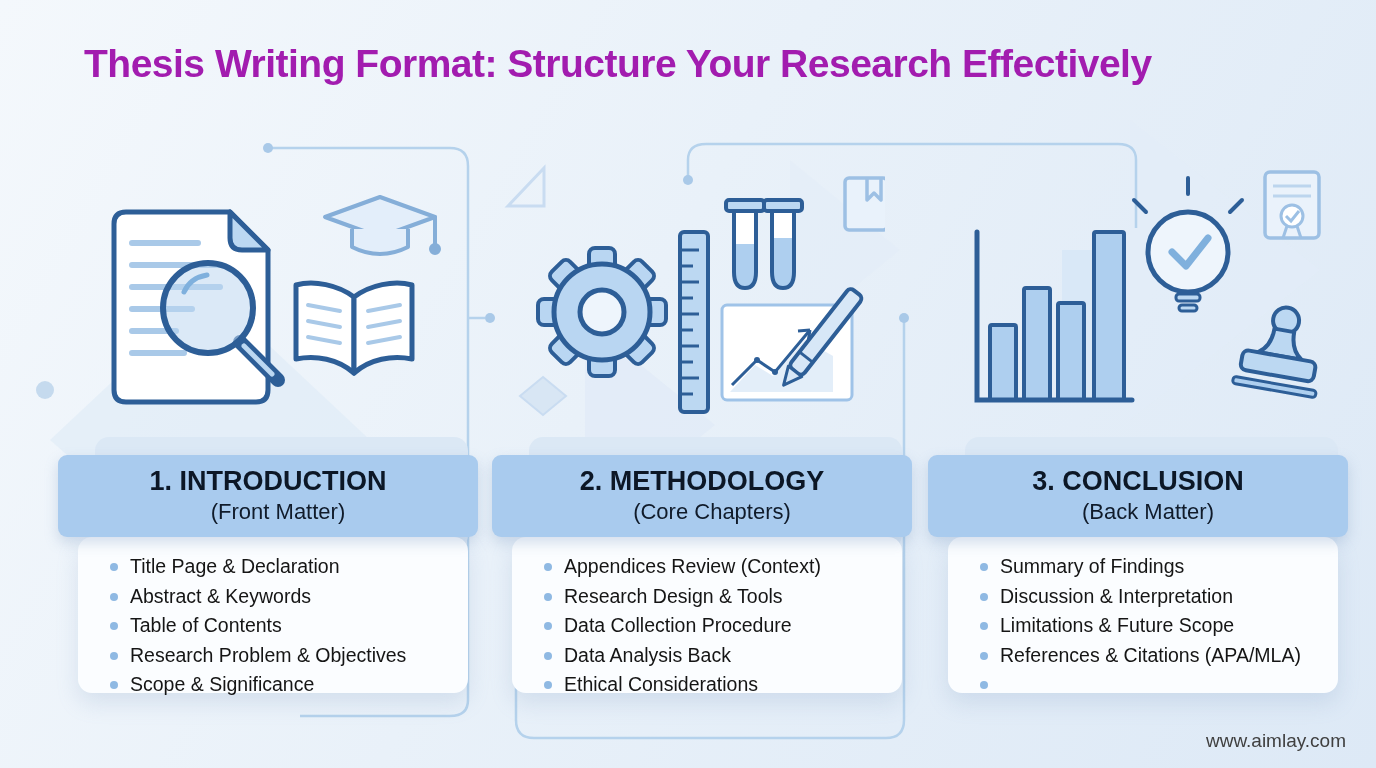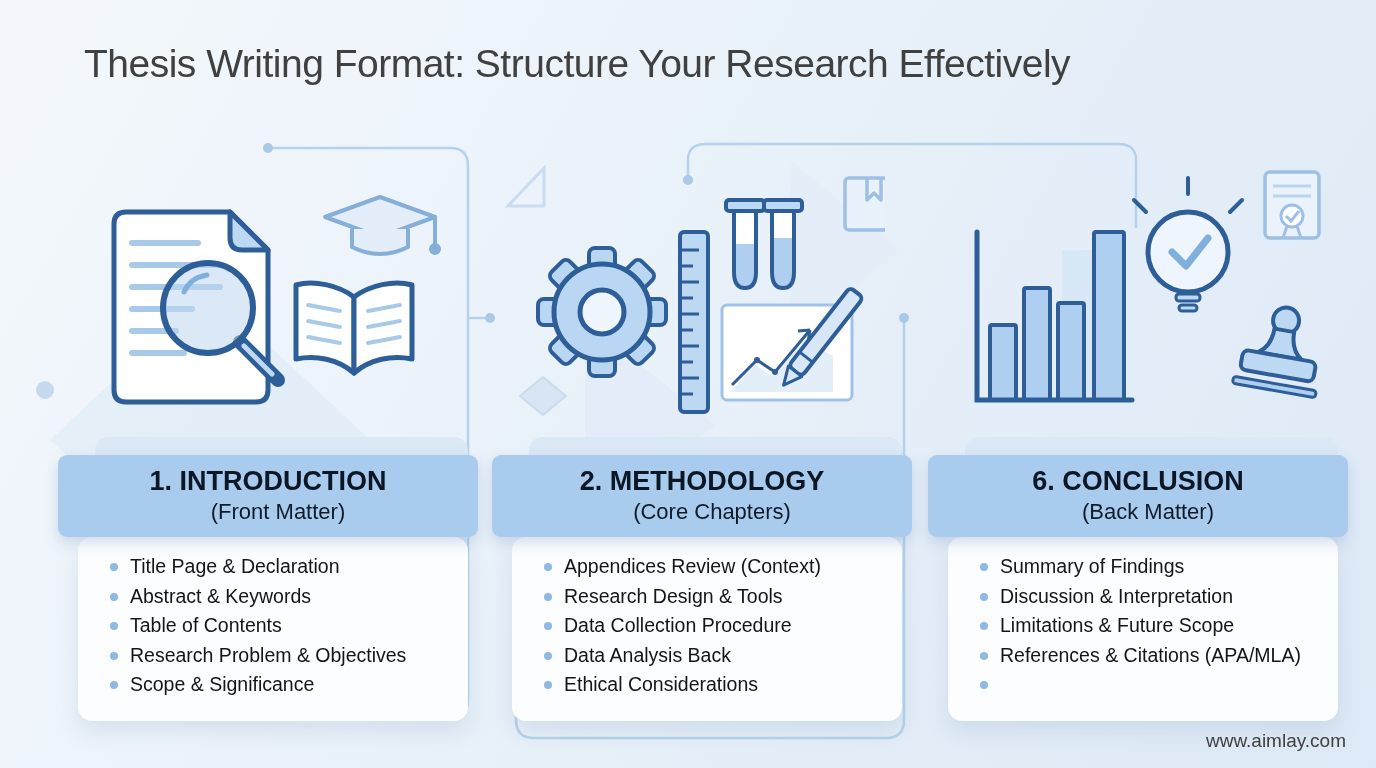--- a/index.html
+++ b/index.html
@@ -3,39 +3,39 @@
 <meta charset="utf-8">
 <style>
   html,body{margin:0;padding:0;}
   body{
     width:1376px;height:768px;position:relative;overflow:hidden;
     background:linear-gradient(120deg,#f4f8fc 0%,#e9f1f9 45%,#dde9f6 100%);
     font-family:"Liberation Sans",sans-serif;
   }
   .title{
     position:absolute;left:84px;top:42px;margin:0;
-    font-size:39px;font-weight:normal;color:#404040;letter-spacing:-0.5px;z-index:5;
+    font-size:39px;font-weight:bold;color:#a21caf;letter-spacing:-0.5px;z-index:5;
   }
   .decor,.icon-svg{position:absolute;}
   .decor{left:0;top:0;z-index:0;}
   .icon-svg{z-index:1;}
   #icons1{left:80px;top:145px;}
   #icons2{left:515px;top:160px;}
   #icons3{left:950px;top:160px;}
   .section{position:absolute;top:437px;width:412px;height:300px;z-index:2;}
   #sec1{left:58px}#sec2{left:492px}#sec3{left:928px}
   .back-card{position:absolute;left:37px;top:0;width:373px;height:112px;background:#dbe8f5;border-radius:14px;}
   .header-card{
     position:absolute;left:0;top:18px;width:420px;height:82px;background:#a9cbee;border-radius:9px;
     text-align:center;box-shadow:0 6px 14px rgba(110,145,185,.28);z-index:2;padding-top:9px;box-sizing:border-box;
   }
   .sec-title{font-size:27px;font-weight:bold;color:#0c1726;line-height:34px;}
   .sec-sub{font-size:22px;color:#101b2a;line-height:28px;margin-left:20px;}
   .body-card{
-    position:absolute;left:20px;top:100px;width:390px;height:184px;background:#fbfdff;
+    position:absolute;left:20px;top:100px;width:390px;height:156px;background:#fbfdff;
     border-radius:14px;box-shadow:0 10px 22px rgba(120,150,190,.20);z-index:1;
   }
   ul.items{list-style:none;margin:15px 0 0;padding:0 10px 0 32px;}
   li.item{display:flex;align-items:flex-start;gap:12px;font-size:19.5px;color:#151515;line-height:29.5px;}
   .dot{flex:0 0 auto;width:8px;height:8px;border-radius:50%;background:#8fb9e3;margin-top:11px;}
   .footer{position:absolute;right:30px;bottom:16px;font-size:19px;color:#404040;z-index:5;}
 </style>
 </head>
 <body>
 
@@ -281,18 +281,18 @@
       <li class="item">
           <span class="dot"></span>
           <span>References &amp; Citations (APA/MLA)</span>
         </li>
       <li class="item">
           <span class="dot"></span>
         </li>
     </ul>
   </div>
   <div class="header-card">
-    <div class="sec-title">6. CONCLUSION</div>
+    <div class="sec-title">3. CONCLUSION</div>
     <div class="sec-sub">(Back Matter)</div>
   </div>
 </div>
 
 <div class="footer">www.aimlay.com</div>
 
 </body></html>

